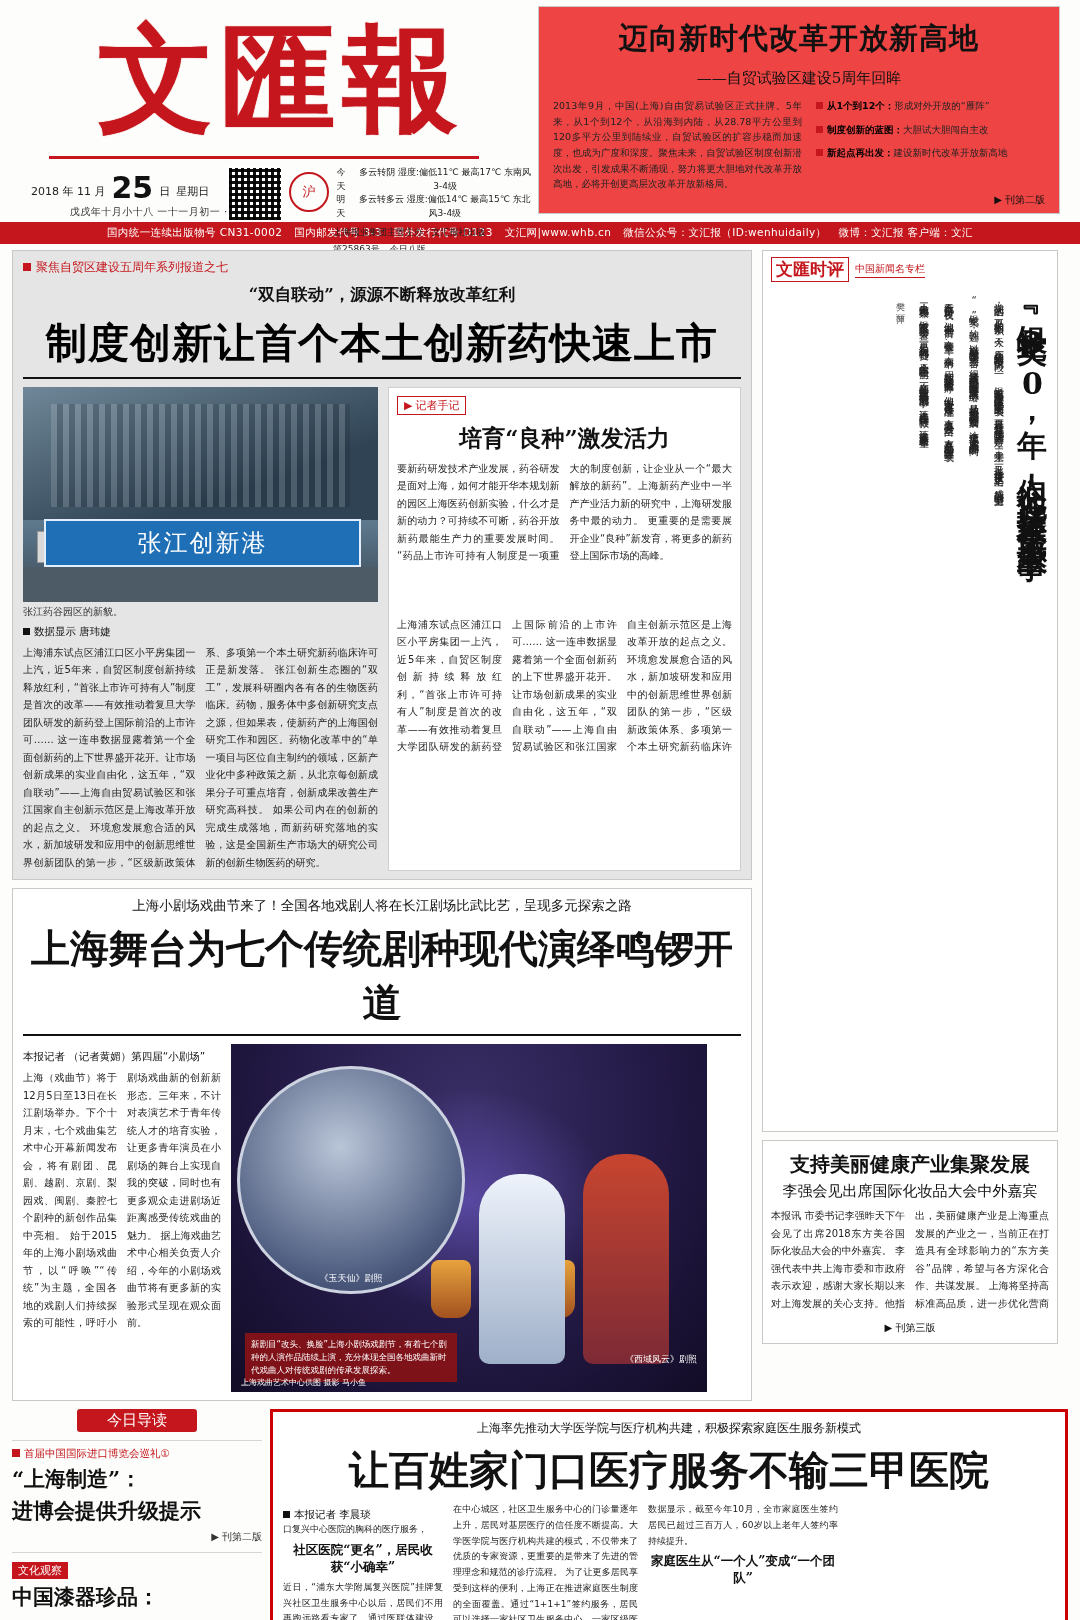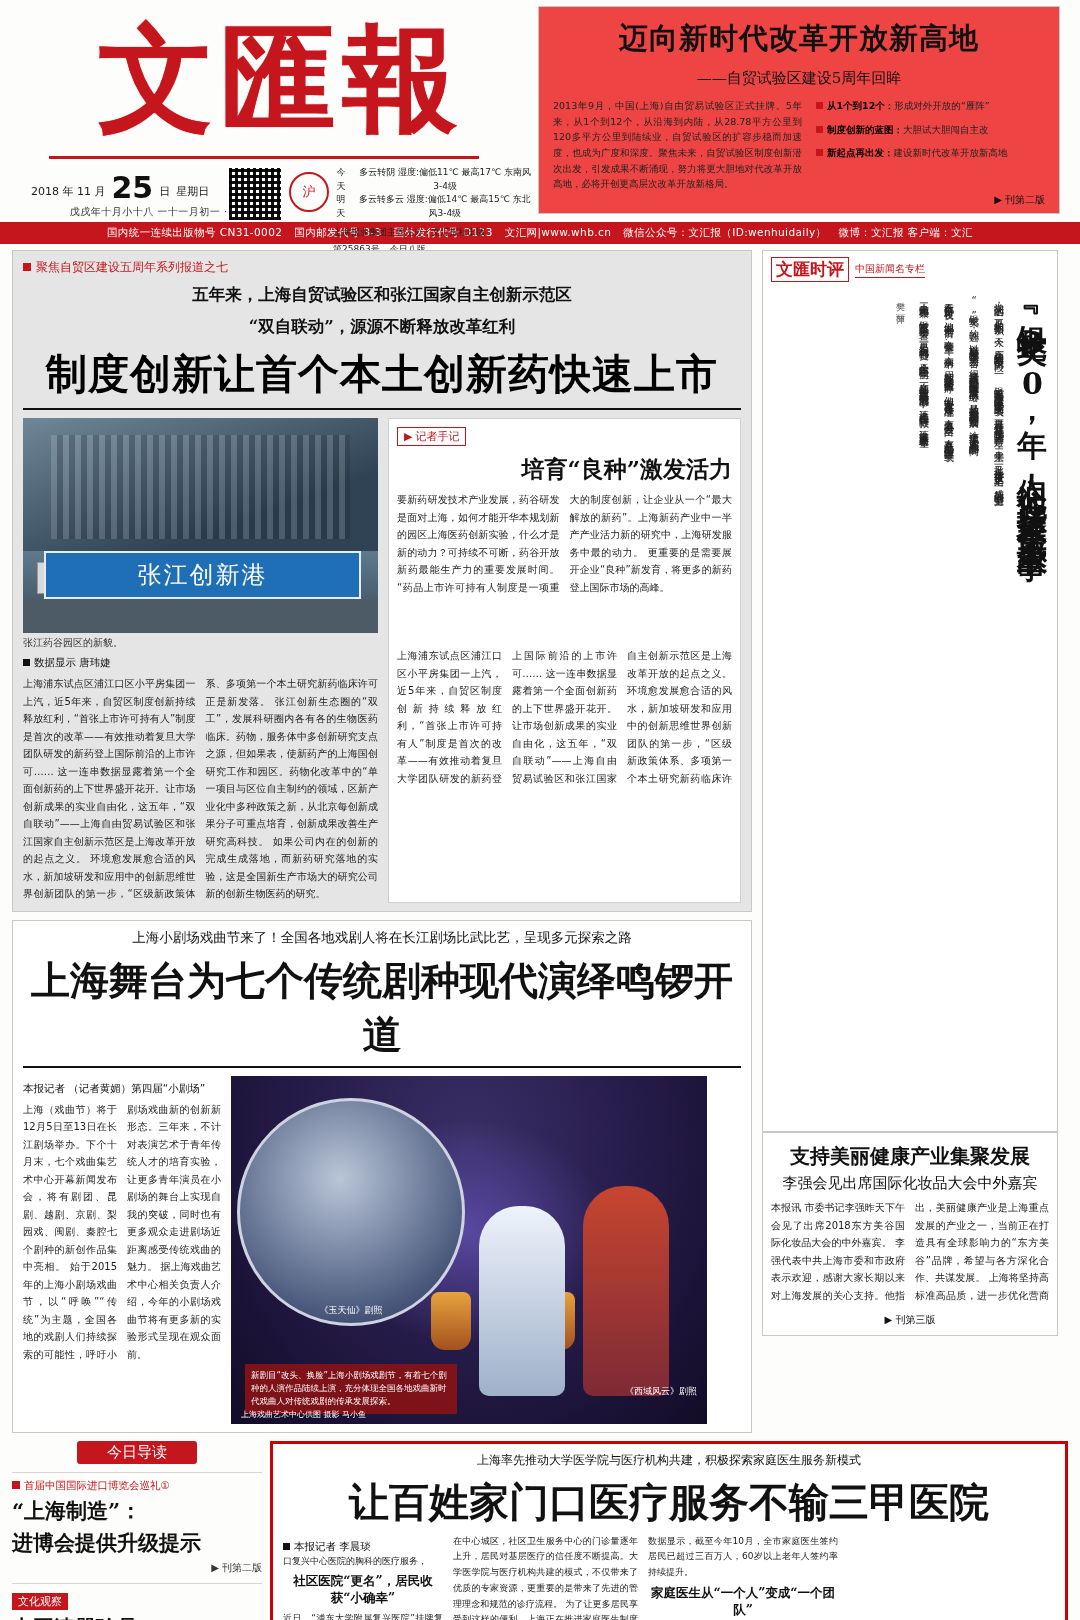--- a/index.html
+++ b/index.html
@@ -62,21 +62,21 @@
   .cap{font-size:10px;color:#333;margin-top:3px;}
   .byline{font-size:10.5px;color:#111;margin-top:6px;}
   .byline .sq2{display:inline-block;width:7px;height:7px;background:#111;margin-right:4px;}
   .bodytext{font-size:10px;line-height:1.75;color:#222;text-align:justify;margin-top:5px;}
   .cols3{column-count:3;column-gap:10px;}
   .cols2{column-count:2;column-gap:10px;}
 
   .sidebox{width:355px;border:1px solid #cfcfcf;background:#fff;padding:6px 8px;}
   .sidebox .tag{display:inline-block;background:#fff;border:1px solid #c4161c;color:#c4161c;font-size:11px;padding:1px 6px;}
   .sidebox .tag .tri{color:#c4161c;margin-right:3px;}
-  .sidebox h3{font-family:"DejaVu Serif",serif;text-align:right;font-size:23px;margin:8px 0 6px;font-weight:bold;color:#111;}
+  .sidebox h3{font-family:"DejaVu Serif",serif;text-align:center;font-size:23px;margin:8px 0 6px;font-weight:bold;color:#111;}
 
   
   .theatre{margin-top:8px;border:1px solid #c8c8c8;background:#fff;padding:8px 10px;}
   .theatre .lead{text-align:center;font-size:13.5px;font-family:"DejaVu Serif",serif;color:#111;}
   .theatre .hl{text-align:center;font-family:"DejaVu Serif",serif;font-weight:bold;font-size:39px;margin:7px 0 4px;}
   .stage{position:relative;width:476px;height:348px;background:radial-gradient(ellipse at 50% 20%,#3a2f66 0%,#241a47 55%,#120c26 100%);overflow:hidden;}
   .stage .glow{position:absolute;left:18%;top:10%;width:64%;height:70%;background:radial-gradient(ellipse,rgba(120,100,220,.55),transparent 65%);}
   .lamp{position:absolute;bottom:74px;width:40px;height:58px;background:linear-gradient(180deg,#f0a93a,#a9541d);border-radius:8px 8px 14px 14px;opacity:.95;}
   .fig{position:absolute;bottom:28px;width:86px;height:190px;border-radius:40px 40px 10px 10px;}
   .circle-inset{position:absolute;left:6px;top:22px;width:222px;height:222px;border-radius:50%;border:3px solid #cdd3e0;background:radial-gradient(circle at 45% 35%,#b9c6d8,#4c5a7e 70%,#2a3354);overflow:hidden;}
@@ -84,21 +84,21 @@
   .redcap{position:absolute;left:14px;bottom:10px;width:200px;background:rgba(140,18,20,.88);color:#fff;font-size:8.5px;line-height:1.55;padding:5px 6px;}
 
   
   .rtop{border:1px solid #c8c8c8;background:#fff;padding:6px 8px;height:868px;position:relative;}
   .rbrand{display:flex;align-items:center;gap:6px;}
   .rbrand .logo{font-family:"DejaVu Serif",serif;color:#c4161c;font-weight:bold;font-size:17px;border:1px solid #c4161c;padding:0 4px;}
   .rbrand .sub{font-size:10px;color:#c4161c;border-bottom:1px solid #c4161c;padding-bottom:1px;}
   .vert-wrap{position:absolute;right:8px;top:44px;height:790px;display:flex;flex-direction:row-reverse;gap:6px;}
   .vtitle{writing-mode:vertical-rl;text-orientation:upright;font-family:"DejaVu Serif",serif;font-weight:bold;font-size:30px;letter-spacing:6px;line-height:1.15;color:#111;}
   .vbody{writing-mode:vertical-rl;text-orientation:upright;font-size:10px;line-height:1.9;letter-spacing:1px;color:#222;height:780px;}
-  .rbottom{margin-top:0;border:1px solid #c8c8c8;background:#fff;padding:8px;}
+  .rbottom{margin-top:8px;border:1px solid #c8c8c8;background:#fff;padding:8px;}
   .rbottom h4{font-family:"DejaVu Serif",serif;font-size:20px;text-align:center;margin:2px 0 4px;font-weight:bold;}
   .rbottom .sub2{font-family:"DejaVu Serif",serif;font-size:15px;text-align:center;margin-bottom:6px;}
 
   
   .bottom{position:relative;margin-top:8px;display:flex;gap:8px;padding:0 12px 10px 12px;}
   .bl{width:250px;}
   .badge{display:block;width:120px;margin:0 auto;background:#c4161c;color:#fff;font-family:"DejaVu Serif",serif;font-size:15px;text-align:center;border-radius:3px;padding:2px 0;}
   .bl .item{border-top:1px solid #d6d6d6;padding-top:6px;margin-top:8px;}
   .bl .tagline{font-size:10.5px;color:#c4161c;}
   .bl .t1{font-family:"DejaVu Serif",serif;font-weight:bold;font-size:21px;line-height:1.35;margin-top:4px;color:#111;}
@@ -172,21 +172,20 @@
     <span>微信公众号：文汇报（ID:wenhuidaily）</span>
     <span>微博：文汇报  客户端：文汇</span>
   </div>
 
   <div class="content">
 
     <div class="col-left">
 
       <div class="box">
         <div class="kicker"><span class="blk"></span><span>聚焦自贸区建设五周年系列报道之七</span></div>
-        <div class="shoulder">五年来，上海自贸试验区和张江国家自主创新示范区</div>
         <div class="shoulder">“双自联动”，源源不断释放改革红利</div>
         <div class="headline">制度创新让首个本土创新药快速上市</div>
         <div class="hl-rule"></div>
 
         <div class="two-col">
           <div style="width:355px;">
             <div class="photo">
               <div class="bld"></div>
               <div class="glass"></div>
               <div class="road"></div>

